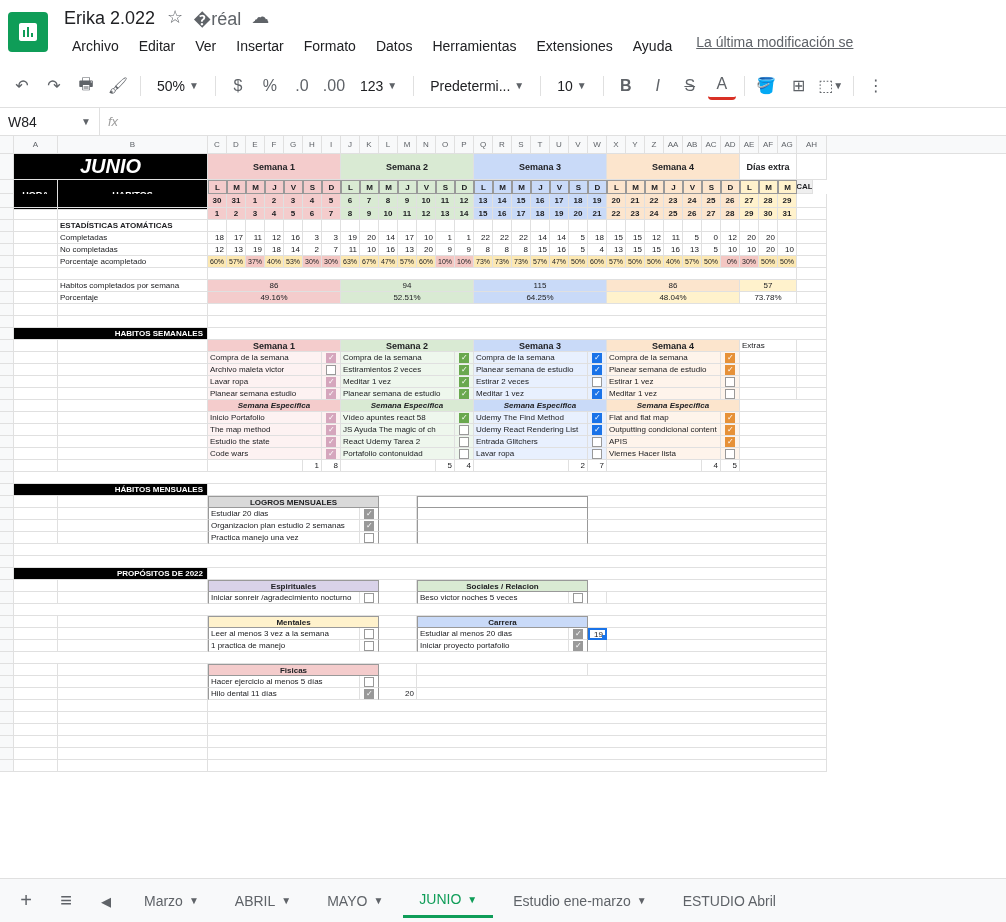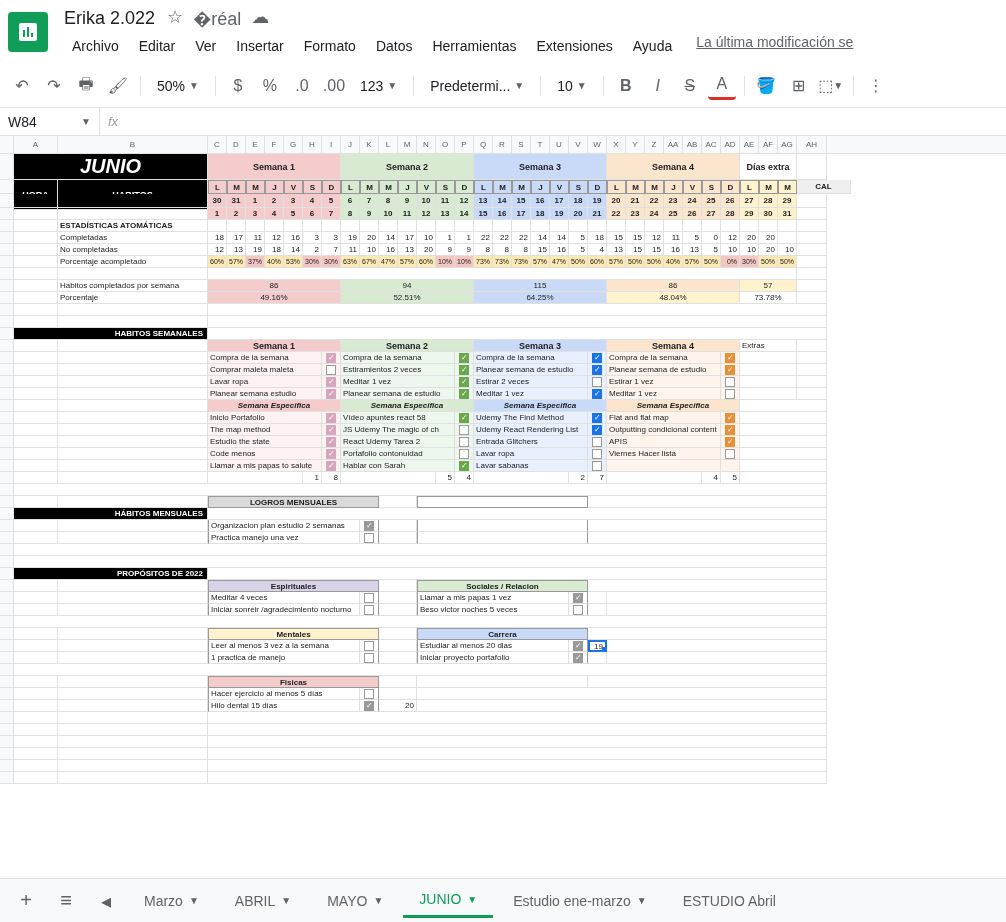--- a/index.html
+++ b/index.html
@@ -247,21 +247,21 @@
       <div class="cell day-header week4-bg" style="width: 19px;">L</div>
       <div class="cell day-header week4-bg" style="width: 19px;">M</div>
       <div class="cell day-header week4-bg" style="width: 19px;">M</div>
       <div class="cell day-header week4-bg" style="width: 19px;">J</div>
       <div class="cell day-header week4-bg" style="width: 19px;">V</div>
       <div class="cell day-header week4-bg" style="width: 19px;">S</div>
       <div class="cell day-header week4-bg" style="width: 19px;">D</div>
       <div class="cell day-header extra-bg" style="width: 19px;">L</div>
       <div class="cell day-header extra-bg" style="width: 19px;">M</div>
       <div class="cell day-header extra-bg" style="width: 19px;">M</div>
-      <div class="cell cal-header" style="width: 54px;">CAL</div>
+      <div class="cell cal-header" style="width: 16px;">CAL</div>
     </div>
     <div class="grid-row" style="height: 14px;">
       <div class="row-h" style="height: 14px;"></div>
       <div class="cell hora-header" style="width: 44px; height: 14px;"></div>
       <div class="cell habitos-header" style="width: 150px; height: 14px;"></div>
       <div class="cell date-cell week1-bg" style="width: 19px; font-weight: bold;">30</div>
       <div class="cell date-cell week1-bg" style="width: 19px; font-weight: bold;">31</div>
       <div class="cell date-cell week1-bg" style="width: 19px; font-weight: bold;">1</div>
       <div class="cell date-cell week1-bg" style="width: 19px; font-weight: bold;">2</div>
       <div class="cell date-cell week1-bg" style="width: 19px; font-weight: bold;">3</div>
@@ -555,21 +555,21 @@
       <div class="cell " style="width: 19px; background: rgb(254, 244, 235); justify-content: center;">
         <span class="checkbox checked-orange"></span>
       </div>
       <div class="cell " style="width: 57px;"></div>
       <div class="cell " style="width: 30px;"></div>
     </div>
     <div class="grid-row" style="height: 12px;">
       <div class="row-h" style="height: 12px;"></div>
       <div class="cell " style="width: 44px;"></div>
       <div class="cell " style="width: 150px;"></div>
-      <div class="cell " style="width: 114px; background: rgb(253, 242, 242);">Comprar maleta maleta</div>
+      <div class="cell " style="width: 114px; background: rgb(253, 242, 242);">Archivo maleta victor</div>
       <div class="cell " style="width: 19px; background: rgb(253, 242, 242); justify-content: center;">
         <span class="checkbox "></span>
       </div>
       <div class="cell " style="width: 114px; background: rgb(238, 247, 237);">Estiramientos 2 veces</div>
       <div class="cell " style="width: 19px; background: rgb(238, 247, 237); justify-content: center;">
         <span class="checkbox checked-green"></span>
       </div>
       <div class="cell " style="width: 114px; background: rgb(232, 240, 254);">Planear semana de estudio</div>
       <div class="cell " style="width: 19px; background: rgb(232, 240, 254); justify-content: center;">
         <span class="checkbox checked"></span>
@@ -660,21 +660,21 @@
       <div class="cell " style="width: 87px;"></div>
     </div>
     <div class="grid-row" style="height: 12px;">
       <div class="row-h" style="height: 12px;"></div>
       <div class="cell " style="width: 44px;"></div>
       <div class="cell " style="width: 150px;"></div>
       <div class="cell " style="width: 114px; background: rgb(253, 242, 242);">The map method</div>
       <div class="cell " style="width: 19px; background: rgb(253, 242, 242); justify-content: center;">
         <span class="checkbox checked-pink"></span>
       </div>
-      <div class="cell " style="width: 114px; background: rgb(238, 247, 237);">JS Udemy The magic of ch</div>
+      <div class="cell " style="width: 114px; background: rgb(238, 247, 237);">JS Ayuda The magic of ch</div>
       <div class="cell " style="width: 19px; background: rgb(238, 247, 237); justify-content: center;">
         <span class="checkbox "></span>
       </div>
       <div class="cell " style="width: 114px; background: rgb(232, 240, 254);">Udemy React Rendering List</div>
       <div class="cell " style="width: 19px; background: rgb(232, 240, 254); justify-content: center;">
         <span class="checkbox checked"></span>
       </div>
       <div class="cell " style="width: 114px; background: rgb(254, 244, 235);">Outputting condicional content</div>
       <div class="cell " style="width: 19px; background: rgb(254, 244, 235); justify-content: center;">
         <span class="checkbox checked-orange"></span>
@@ -700,56 +700,36 @@
       <div class="cell " style="width: 114px; background: rgb(254, 244, 235);">APIS</div>
       <div class="cell " style="width: 19px; background: rgb(254, 244, 235); justify-content: center;">
         <span class="checkbox checked-orange"></span>
       </div>
       <div class="cell " style="width: 87px;"></div>
     </div>
     <div class="grid-row" style="height: 12px;">
       <div class="row-h" style="height: 12px;"></div>
       <div class="cell " style="width: 44px;"></div>
       <div class="cell " style="width: 150px;"></div>
-      <div class="cell " style="width: 114px; background: rgb(253, 242, 242);">Code menos</div>
+      <div class="cell " style="width: 114px; background: rgb(253, 242, 242);">Code wars</div>
       <div class="cell " style="width: 19px; background: rgb(253, 242, 242); justify-content: center;">
         <span class="checkbox checked-pink"></span>
       </div>
       <div class="cell " style="width: 114px; background: rgb(238, 247, 237);">Portafolio contonuidad</div>
       <div class="cell " style="width: 19px; background: rgb(238, 247, 237); justify-content: center;">
         <span class="checkbox "></span>
       </div>
       <div class="cell " style="width: 114px; background: rgb(232, 240, 254);">Lavar ropa</div>
       <div class="cell " style="width: 19px; background: rgb(232, 240, 254); justify-content: center;">
         <span class="checkbox "></span>
       </div>
       <div class="cell " style="width: 114px; background: rgb(254, 244, 235);">Viernes Hacer lista</div>
       <div class="cell " style="width: 19px; background: rgb(254, 244, 235); justify-content: center;">
         <span class="checkbox "></span>
       </div>
-      <div class="cell " style="width: 87px;"></div>
-    </div>
-    <div class="grid-row" style="height: 12px;">
-      <div class="row-h" style="height: 12px;"></div>
-      <div class="cell " style="width: 44px;"></div>
-      <div class="cell " style="width: 150px;"></div>
-      <div class="cell " style="width: 114px; background: rgb(253, 242, 242);">Llamar a mis papas to salute</div>
-      <div class="cell " style="width: 19px; background: rgb(253, 242, 242); justify-content: center;">
-        <span class="checkbox checked-pink"></span>
-      </div>
-      <div class="cell " style="width: 114px; background: rgb(238, 247, 237);">Hablar con Sarah</div>
-      <div class="cell " style="width: 19px; background: rgb(238, 247, 237); justify-content: center;">
-        <span class="checkbox checked-green"></span>
-      </div>
-      <div class="cell " style="width: 114px; background: rgb(232, 240, 254);">Lavar sabanas</div>
-      <div class="cell " style="width: 19px; background: rgb(232, 240, 254); justify-content: center;">
-        <span class="checkbox "></span>
-      </div>
-      <div class="cell " style="width: 114px; background: rgb(254, 244, 235);"></div>
-      <div class="cell " style="width: 19px; background: rgb(254, 244, 235); justify-content: center;"></div>
       <div class="cell " style="width: 87px;"></div>
     </div>
     <div class="grid-row" style="height: 12px;">
       <div class="row-h" style="height: 12px;"></div>
       <div class="cell " style="width: 44px;"></div>
       <div class="cell " style="width: 150px;"></div>
       <div class="cell " style="width: 95px;"></div>
       <div class="cell num-cell" style="width: 19px;">1</div>
       <div class="cell num-cell" style="width: 19px;">8</div>
       <div class="cell " style="width: 95px;"></div>
@@ -762,31 +742,43 @@
       <div class="cell num-cell" style="width: 19px;">4</div>
       <div class="cell num-cell" style="width: 19px;">5</div>
       <div class="cell " style="width: 87px;"></div>
     </div>
     <div class="grid-row" style="height: 12px;">
       <div class="row-h" style="height: 12px;"></div>
       <div class="cell " style="width: 813px;"></div>
     </div>
     <div class="grid-row" style="height: 12px;">
       <div class="row-h" style="height: 12px;"></div>
+      <div class="cell section-header" style="width: 194px;">HÁBITOS MENSUALES</div>
+      <div class="cell " style="width: 619px;"></div>
+    </div>
+    <div class="grid-row" style="height: 12px;">
+      <div class="row-h" style="height: 12px;"></div>
       <div class="cell " style="width: 44px;"></div>
       <div class="cell " style="width: 150px;"></div>
       <div class="cell sub-header" style="width: 171px; border: 1px solid rgb(153, 153, 153);">LOGROS MENSUALES</div>
       <div class="cell " style="width: 38px;"></div>
       <div class="cell " style="width: 171px; border: 1px solid rgb(153, 153, 153);"></div>
       <div class="cell " style="width: 239px;"></div>
     </div>
     <div class="grid-row" style="height: 12px;">
       <div class="row-h" style="height: 12px;"></div>
-      <div class="cell section-header" style="width: 194px;">HÁBITOS MENSUALES</div>
-      <div class="cell " style="width: 619px;"></div>
+      <div class="cell " style="width: 44px;"></div>
+      <div class="cell " style="width: 150px;"></div>
+      <div class="cell " style="width: 152px; border-left: 1px solid rgb(153, 153, 153);">Estudiar 20 dias</div>
+      <div class="cell " style="width: 19px; justify-content: center; border-right: 1px solid rgb(153, 153, 153);">
+        <span class="checkbox checked-gray"></span>
+      </div>
+      <div class="cell " style="width: 38px;"></div>
+      <div class="cell " style="width: 171px; border-left: 1px solid rgb(153, 153, 153); border-right: 1px solid rgb(153, 153, 153);"></div>
+      <div class="cell " style="width: 239px;"></div>
     </div>
     <div class="grid-row" style="height: 12px;">
       <div class="row-h" style="height: 12px;"></div>
       <div class="cell " style="width: 44px;"></div>
       <div class="cell " style="width: 150px;"></div>
       <div class="cell " style="width: 152px; border-left: 1px solid rgb(153, 153, 153);">Organizacion plan estudio 2 semanas</div>
       <div class="cell " style="width: 19px; justify-content: center; border-right: 1px solid rgb(153, 153, 153);">
         <span class="checkbox checked-gray"></span>
       </div>
       <div class="cell " style="width: 38px;"></div>
@@ -824,36 +816,20 @@
       <div class="cell " style="width: 150px;"></div>
       <div class="cell sub-header" style="width: 171px; background: rgb(217, 210, 233); border: 1px solid rgb(153, 153, 153);">Espirituales</div>
       <div class="cell " style="width: 38px;"></div>
       <div class="cell sub-header" style="width: 171px; background: rgb(217, 234, 211); border: 1px solid rgb(153, 153, 153);">Sociales / Relacion</div>
       <div class="cell " style="width: 239px;"></div>
     </div>
     <div class="grid-row" style="height: 12px;">
       <div class="row-h" style="height: 12px;"></div>
       <div class="cell " style="width: 44px;"></div>
       <div class="cell " style="width: 150px;"></div>
-      <div class="cell " style="width: 152px; border-left: 1px solid rgb(153, 153, 153);">Meditar 4 veces</div>
-      <div class="cell " style="width: 19px; justify-content: center; border-right: 1px solid rgb(153, 153, 153);">
-        <span class="checkbox "></span>
-      </div>
-      <div class="cell num-cell" style="width: 38px;"></div>
-      <div class="cell " style="width: 152px; border-left: 1px solid rgb(153, 153, 153);">Llamar a mis papas 1 vez</div>
-      <div class="cell " style="width: 19px; justify-content: center; border-right: 1px solid rgb(153, 153, 153);">
-        <span class="checkbox checked-gray"></span>
-      </div>
-      <div class="cell num-cell" style="width: 19px;"></div>
-      <div class="cell " style="width: 220px;"></div>
-    </div>
-    <div class="grid-row" style="height: 12px;">
-      <div class="row-h" style="height: 12px;"></div>
-      <div class="cell " style="width: 44px;"></div>
-      <div class="cell " style="width: 150px;"></div>
       <div class="cell " style="width: 152px; border-left: 1px solid rgb(153, 153, 153);">Iniciar sonreir /agradecimiento nocturno</div>
       <div class="cell " style="width: 19px; justify-content: center; border-right: 1px solid rgb(153, 153, 153);">
         <span class="checkbox "></span>
       </div>
       <div class="cell num-cell" style="width: 38px;"></div>
       <div class="cell " style="width: 152px; border-left: 1px solid rgb(153, 153, 153);">Beso victor noches 5 veces</div>
       <div class="cell " style="width: 19px; justify-content: center; border-right: 1px solid rgb(153, 153, 153);">
         <span class="checkbox "></span>
       </div>
       <div class="cell num-cell" style="width: 19px;"></div>
@@ -925,21 +901,21 @@
       <div class="cell " style="width: 19px; justify-content: center; border-right: 1px solid rgb(153, 153, 153);">
         <span class="checkbox "></span>
       </div>
       <div class="cell num-cell" style="width: 38px;"></div>
       <div class="cell " style="width: 410px;"></div>
     </div>
     <div class="grid-row" style="height: 12px;">
       <div class="row-h" style="height: 12px;"></div>
       <div class="cell " style="width: 44px;"></div>
       <div class="cell " style="width: 150px;"></div>
-      <div class="cell " style="width: 152px; border-left: 1px solid rgb(153, 153, 153);">Hilo dental 15 días</div>
+      <div class="cell " style="width: 152px; border-left: 1px solid rgb(153, 153, 153);">Hilo dental 11 días</div>
       <div class="cell " style="width: 19px; justify-content: center; border-right: 1px solid rgb(153, 153, 153);">
         <span class="checkbox checked-gray"></span>
       </div>
       <div class="cell num-cell" style="width: 38px;">20</div>
       <div class="cell " style="width: 410px;"></div>
     </div>
     <div class="grid-row" style="height: 12px;">
       <div class="row-h" style="height: 12px;"></div>
       <div class="cell " style="width: 44px;"></div>
       <div class="cell " style="width: 150px;"></div>

